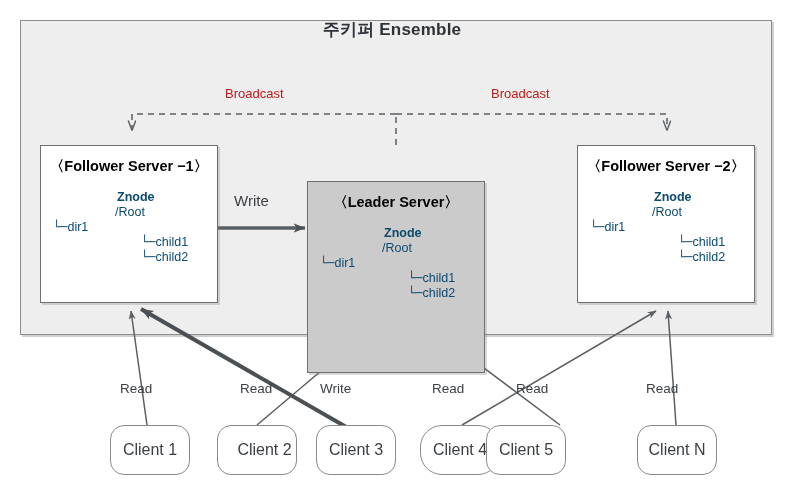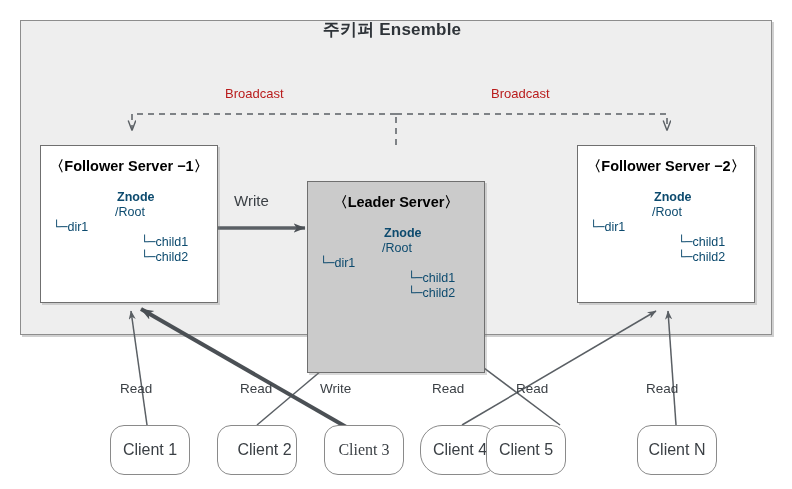--- a/index.html
+++ b/index.html
@@ -216,21 +216,21 @@
   <div class="edge-label" style="left:432px; top:381px;">Read</div>
   <div class="edge-label" style="left:516px; top:381px;">Read</div>
   <div class="edge-label" style="left:646px; top:381px;">Read</div>
 
   <div class="client" style="left:110px; top:425px;">
     <span>Client 1</span>
   </div>
   <div class="client" style="left:217px; top:425px;padding-left:15px;">
     <span>Client 2</span>
   </div>
-  <div class="client" style="left:324px; top:425px;font-family:Liberation Serif, serif;">
+  <div class="client" style="left:316px; top:425px;">
     <span>Client 3</span>
   </div>
   <div class="client" style="left:420px; top:425px;border-radius:22px;">
     <span>Client 4</span>
   </div>
   <div class="client" style="left:486px; top:425px;">
     <span>Client 5</span>
   </div>
   <div class="client" style="left:637px; top:425px;">
     <span>Client N</span>

